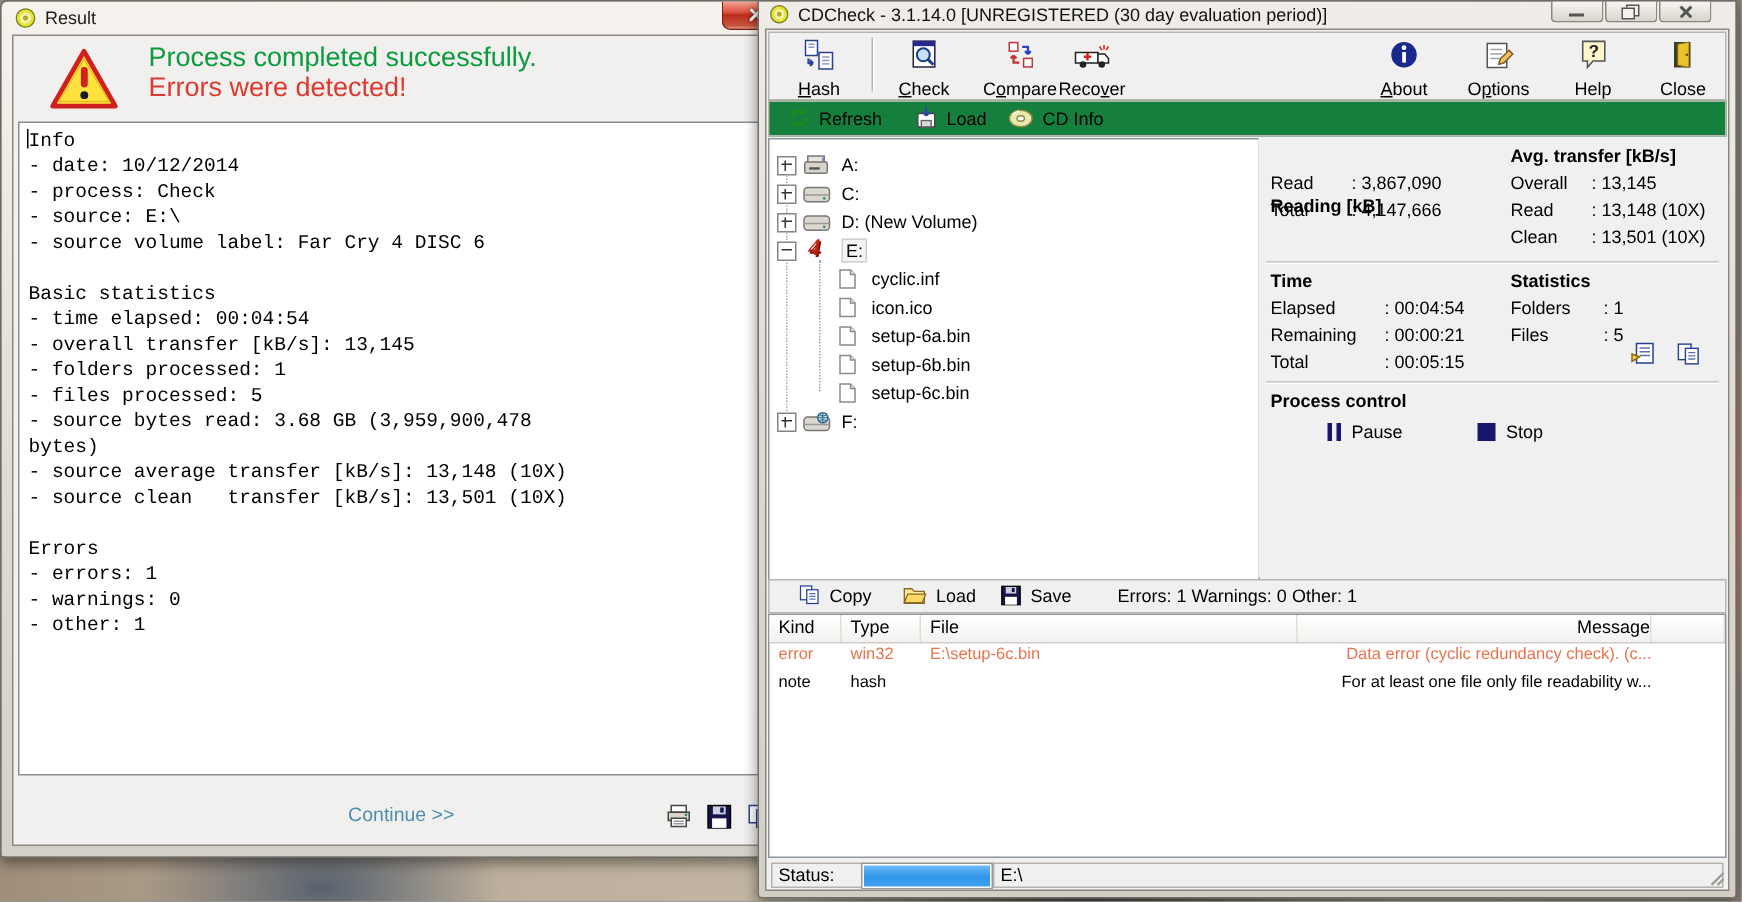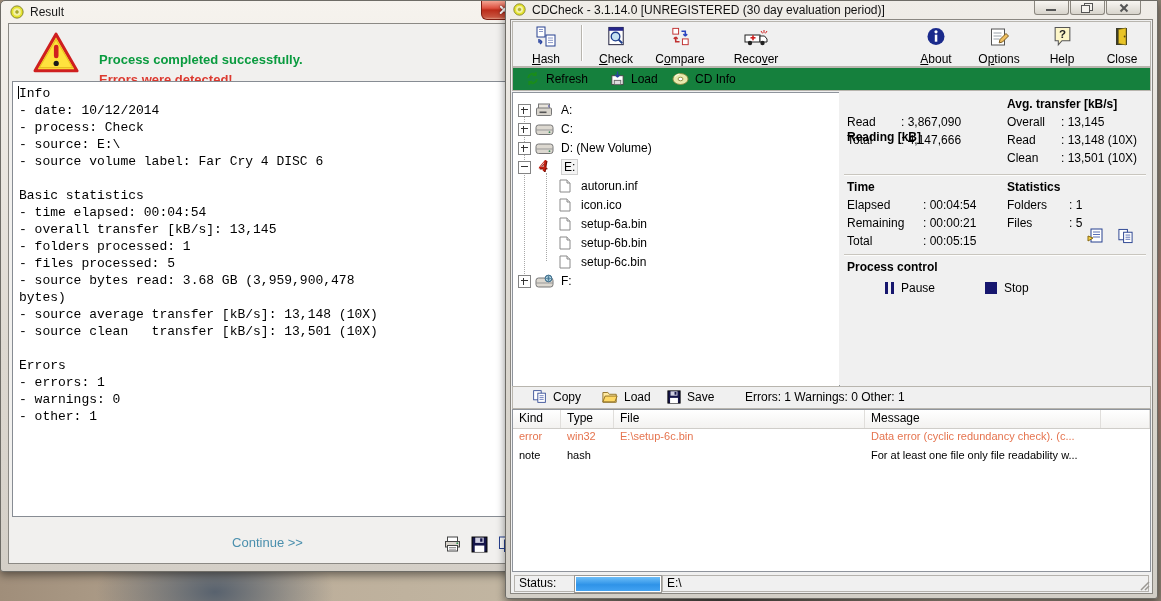--- a/index.html
+++ b/index.html
@@ -19,21 +19,21 @@
   .rtitle .ticon{position:absolute;left:9px;top:4px;width:14px;height:14px;}
   .rtitle .ttext{position:absolute;left:29px;top:4px;color:#1a1a1a;}
   .rclose{position:absolute;top:0;right:7px;width:44px;height:18px;border:1px solid #7e1e12;border-top:none;
     border-radius:0 0 6px 6px;background:linear-gradient(#f3a492,#dd5140 40%,#bb2c1a 50%,#c85540 90%,#e09a84);}
   .rclose .xa,.rclose .xb{position:absolute;left:50%;top:50%;width:11px;height:2.4px;background:#fff;
     box-shadow:0 0 2px rgba(60,0,0,.8);border-radius:1px;}
   .rclose .xa{transform:translate(-50%,-50%) rotate(45deg);}
   .rclose .xb{transform:translate(-50%,-50%) rotate(-45deg);}
   .rbody{position:absolute;left:7px;right:7px;top:22px;bottom:7px;background:#f1f0ee;border:1px solid #8b8984;}
   .rhead-icon{position:absolute;left:24px;top:8px;}
-  .rhead-text{position:absolute;left:90px;top:26px;font-size:13px;font-weight:bold;line-height:20px;}
+  .rhead-text{position:absolute;left:90px;top:4px;font-size:18px;font-weight:normal;line-height:20px;}
   .rhead-text .ok{color:var(--success);}
   .rhead-text .bad{color:var(--error);}
   .report{position:absolute;left:3px;right:3px;top:57px;bottom:46px;background:#fff;border:1px solid #878c93;
     font-family:"Liberation Mono",monospace;font-size:13px;line-height:17px;white-space:pre-wrap;
     padding:3px 24px 3px 6px;overflow:hidden;}
   .caret{position:absolute;left:5px;top:4px;width:1px;height:13px;background:#000;}
   .rsb{position:absolute;right:4px;top:58px;bottom:47px;width:16px;background:#f4f3f1;border-left:1px solid #dcdad6;}
   .tri-up{width:0;height:0;border-left:4px solid transparent;border-right:4px solid transparent;
     border-bottom:5px solid #b7b4af;margin:5px auto 0;}
   .tri-down{position:absolute;bottom:5px;left:4px;width:0;height:0;border-left:4px solid transparent;
@@ -87,21 +87,21 @@
   .logpane{position:absolute;left:1px;right:1px;top:366px;height:186px;}
   .ltbar{position:absolute;left:0;right:0;top:0;height:21px;border:1px solid #b8b5ae;background:#f0f0f0;}
   .litem{position:absolute;top:1px;height:17px;display:flex;align-items:center;gap:6px;font-size:12px;cursor:pointer;}
   .lsummary{position:absolute;left:232px;top:3px;font-size:12px;}
   .ltable{position:absolute;left:0;right:0;top:23px;bottom:0;background:#fff;border:1px solid #8f949c;}
   .lhdr{position:absolute;left:0;right:0;top:0;height:18px;display:flex;
     background:linear-gradient(#ffffff,#f3f2f0);border-bottom:1px solid #cfcdc9;font-size:12px;}
   .lhdr .hc{border-right:1px solid #e0dedb;padding:1px 0 0 6px;box-sizing:border-box;}
   .lrow{position:absolute;left:0;right:16px;height:19px;display:flex;font-size:11px;}
   .lrow .c{padding:2px 0 0 6px;box-sizing:border-box;overflow:hidden;white-space:nowrap;}
-  .w-kind{width:48px;} .w-type{width:53px;} .w-file{width:251px;} .w-msg{width:236px;} .w-x{flex:1;}
+  .w-kind{width:48px;} .w-type{width:53px;} .w-file{width:251px;} .w-msg{width:236px;text-align:right;} .w-x{flex:1;}
   .err{color:var(--error_row);}
   
   .sbar{position:absolute;left:1px;right:1px;top:554px;height:18px;background:#f0f0f0;font-size:12px;}
   .scell{position:absolute;top:1px;height:15px;border:1px solid #b5b2ad;background:#f0f0f0;padding:0 0 0 4px;box-sizing:content-box;}
   .sprog{position:absolute;left:62px;top:1px;width:86px;height:16px;border:1px solid #9a9894;background:#fff;}
   .sprog .fill{position:absolute;inset:1px;background:linear-gradient(#6dbef8,#2f93e8 55%,#42a3f2);}
   .grip{position:absolute;right:1px;bottom:1px;}
   svg{display:block;}
 </style>
 </head>
@@ -257,21 +257,21 @@
                 <rect x="4" y="2" width="6" height="6" fill="#fff" stroke="#c03030"></rect>
                 <rect x="14" y="13" width="6" height="6" fill="#fff" stroke="#c03030"></rect>
                 <path d="M13 5 h4 v5" fill="none" stroke="#2a44c0" stroke-width="1.6"></path>
                 <path d="M17 10 l-2-2 M17 10 l2-2" stroke="#2a44c0" stroke-width="1.6" fill="none"></path>
                 <path d="M11 16 h-4 v-5" fill="none" stroke="#c03030" stroke-width="1.6"></path>
                 <path d="M7 11 l-2 2 M7 11 l2 2" stroke="#c03030" stroke-width="1.6" fill="none"></path>
               </svg>
             </span>
           <span class="lbl"><span>C</span><span class="u">o</span><span>mpare</span></span>
         </div>
-        <div class="tbtn" style="left:212px;">
+        <div class="tbtn" style="left:184px;">
           <span>
               <svg width="26" height="22" viewBox="0 0 26 22">
                 <rect x="2" y="9" width="15" height="7" fill="#fff" stroke="#222"></rect>
                 <path d="M17 10 h4.5 l2.5 3 v3 h-7 z" fill="#fff" stroke="#222"></path>
                 <circle cx="7" cy="17" r="2.2" fill="#222"></circle>
                 <circle cx="19.5" cy="17" r="2.2" fill="#222"></circle>
                 <rect x="7.5" y="11" width="5" height="1.6" fill="#d02020"></rect>
                 <rect x="9.2" y="9.3" width="1.6" height="5" fill="#d02020"></rect>
                 <line x1="21" y1="4" x2="21" y2="7" stroke="#d02020"></line>
                 <line x1="18" y1="5" x2="19.6" y2="7.4" stroke="#d02020"></line>
@@ -412,21 +412,21 @@
           <span style="position:absolute;left:26px;top:-1px;font:italic bold 16px 'Liberation Serif',serif;color:#c21f10;text-shadow:1px 1px 0 #7a1205;">4</span>
           <span class="lbl elabel" style="left:48px;top:1px;">E:</span>
         </div>
         <div class="trow" style="top:84px;">
           <span style="position:absolute;left:46px;top:2px;">
               <svg width="12" height="14" viewBox="0 0 12 14">
                 <path d="M1 1 h7 l3 3 v9 H1 z" fill="#fff" stroke="#8a8a8a"></path>
                 <path d="M8 1 v3 h3" fill="#ececec" stroke="#8a8a8a"></path>
               </svg>
             </span>
-          <span class="lbl" style="left:68px;">autorun.inf</span>
+          <span class="lbl" style="left:68px;">cyclic.inf</span>
         </div>
         <div class="trow" style="top:103px;">
           <span style="position:absolute;left:46px;top:2px;">
               <svg width="12" height="14" viewBox="0 0 12 14">
                 <path d="M1 1 h7 l3 3 v9 H1 z" fill="#fff" stroke="#8a8a8a"></path>
                 <path d="M8 1 v3 h3" fill="#ececec" stroke="#8a8a8a"></path>
               </svg>
             </span>
           <span class="lbl" style="left:68px;">icon.ico</span>
         </div>

